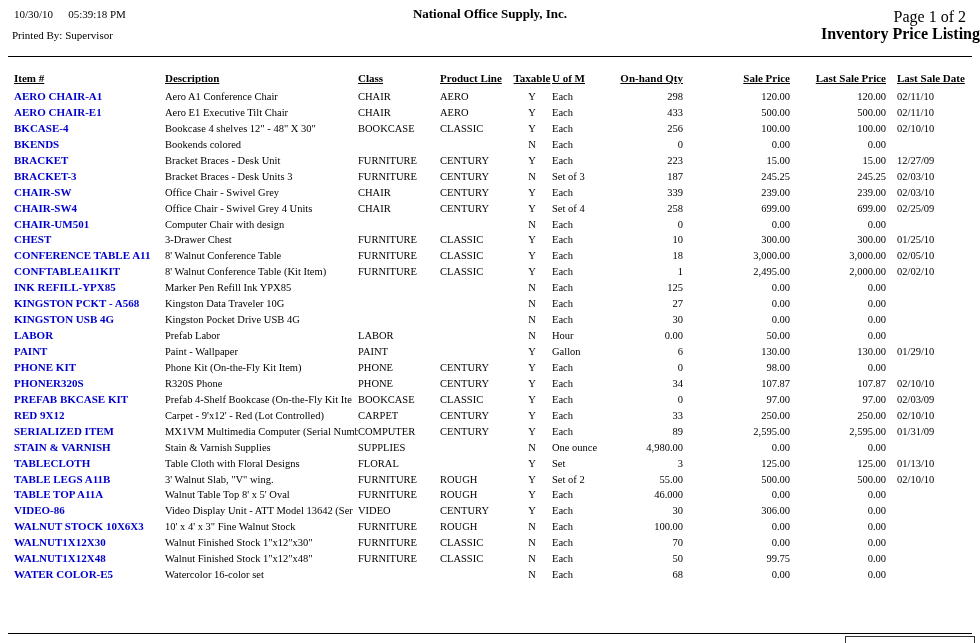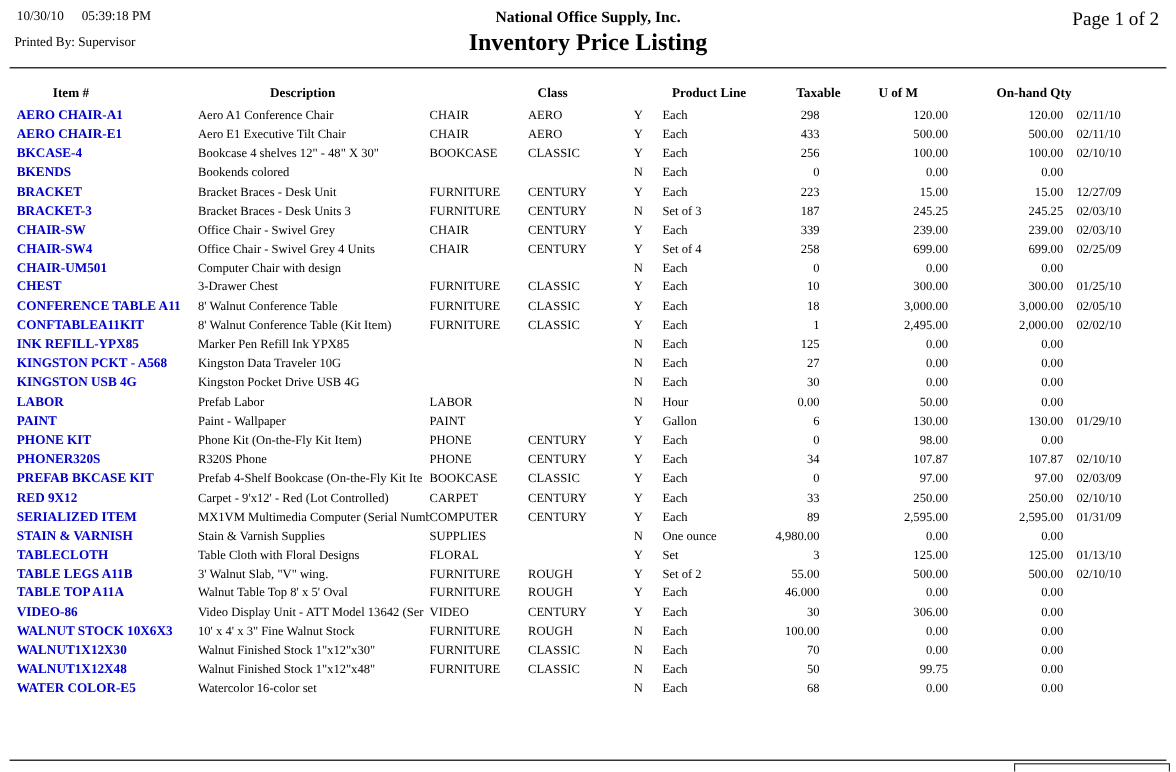--- a/index.html
+++ b/index.html
@@ -8,41 +8,41 @@
     position:relative;
     overflow:hidden;
     background:#ffffff;
     color:#000;
     font-family:"Liberation Serif", serif;
   }
   .meta1 { position:absolute; top:8px; left:14px; font-size:11px; }
   .meta1 .time { margin-left:15px; }
   .meta2 { position:absolute; top:29px; left:12px; font-size:11px; }
   .company { position:absolute; top:6px; left:0; width:100%; text-align:center; font-weight:bold; font-size:13px; }
-  .title { position:absolute; top:25px; left:0; width:100%; text-align:center; font-weight:bold; font-size:20px; }
+  .title { position:absolute; top:25px; left:0; width:100%; text-align:right; font-weight:bold; font-size:16px; }
   .pageno { position:absolute; top:8px; right:14px; font-size:16px; }
   .rule { position:absolute; left:8px; right:8px; border-top:1px solid #000; }
   .top-rule { top:56px; }
   .bottom-rule { top:633px; }
   .corner-box { position:absolute; top:636px; left:845px; width:130px; height:12px; border:1px solid #333; background:#fff; }
 
   .cell { display:inline-block; vertical-align:top; overflow:hidden; white-space:nowrap; }
   .c0 { width:151px; font-weight:bold; color:#0000CC; }
   .c1 { width:193px; }
   .c2 { width:82px; }
   .c3 { width:72px; }
   .c4 { width:40px; text-align:center; }
   .c5 { width:58px; }
   .c6 { width:73px; text-align:right; }
   .c7 { width:107px; text-align:right; }
   .c8 { width:96px; text-align:right; }
   .c9 { width:80px; padding-left:11px; }
 
   .colhdr { position:absolute; top:70px; left:0; right:0; padding-left:14px; font-weight:bold; font-size:11px; line-height:16px; white-space:nowrap; }
-  .colhdr .cell { color:#000;margin-left:30px; }
+  .colhdr .cell { text-decoration:underline; color:#000; }
 
   .rows { position:absolute; top:89px; left:0; right:0; }
   .row { height:15.95px; line-height:15.95px; font-size:10.5px; padding-left:14px; white-space:nowrap; }
   .row .c0 { font-size:11px; }
 </style>
 </head>
 <body>
 
 <div class="meta1">
   <span>10/30/10</span><span class="time">05:39:18 PM</span>

